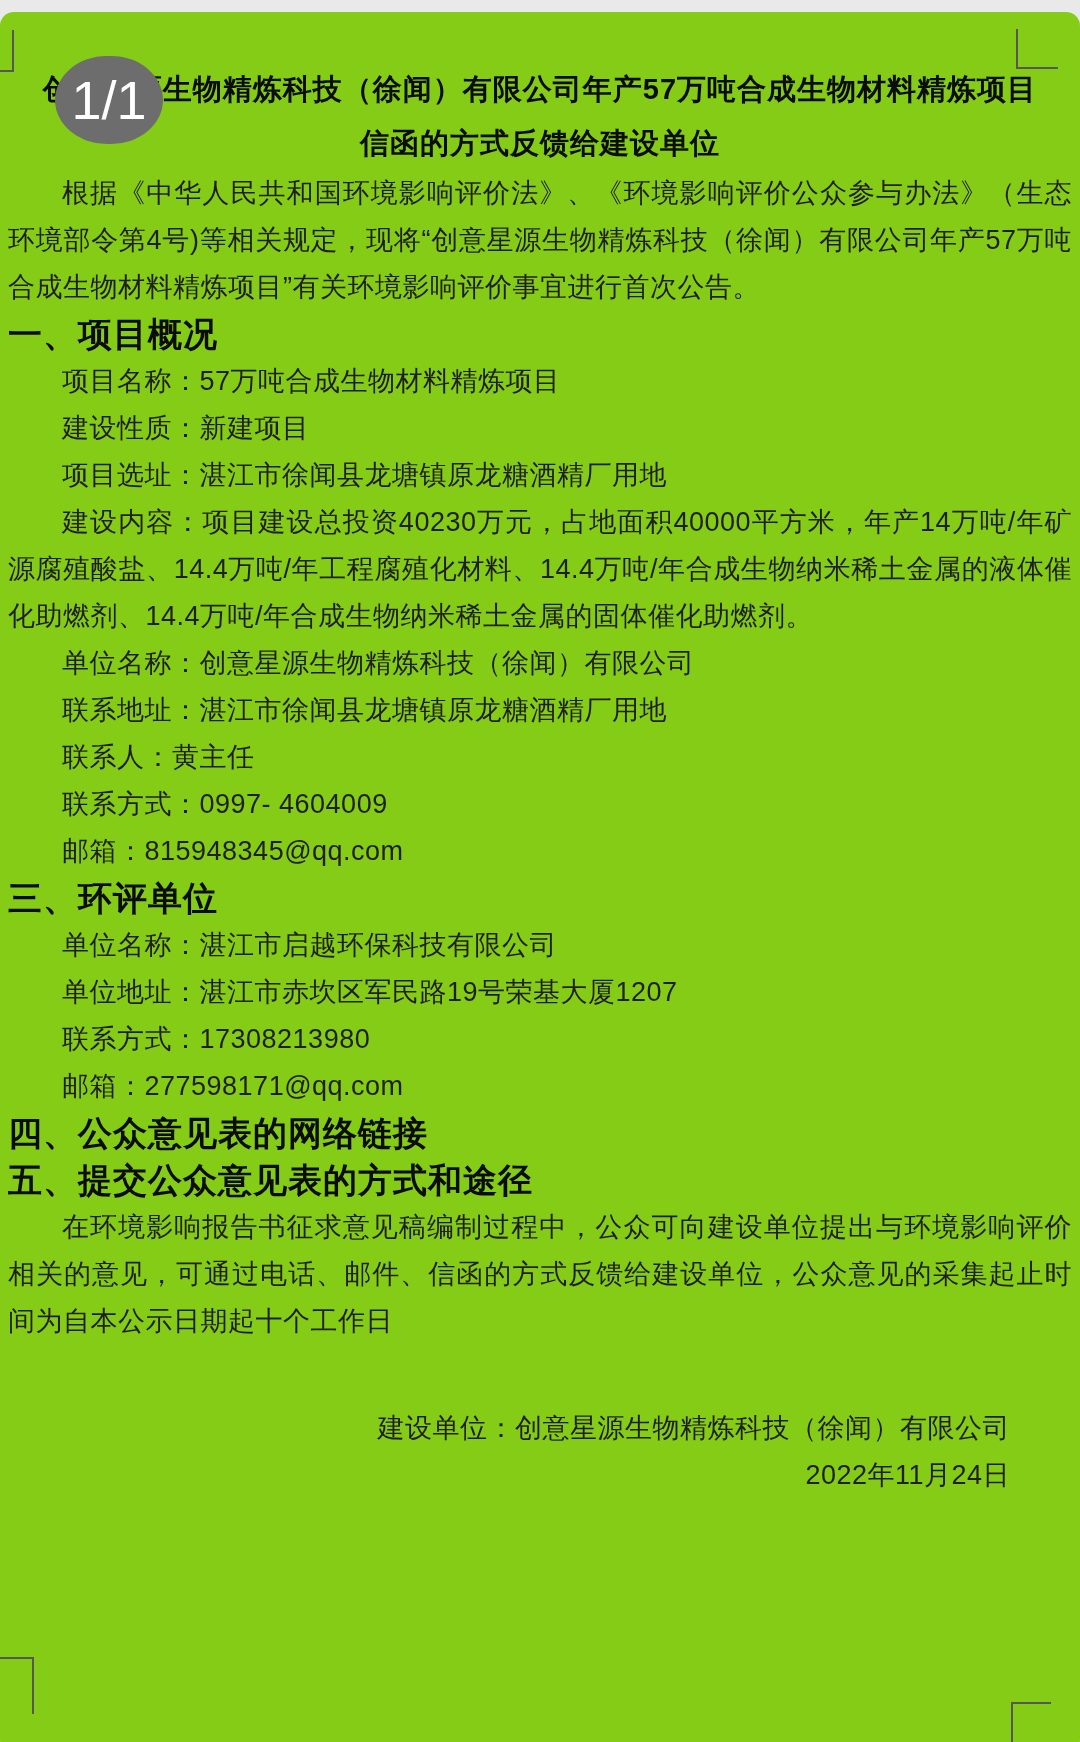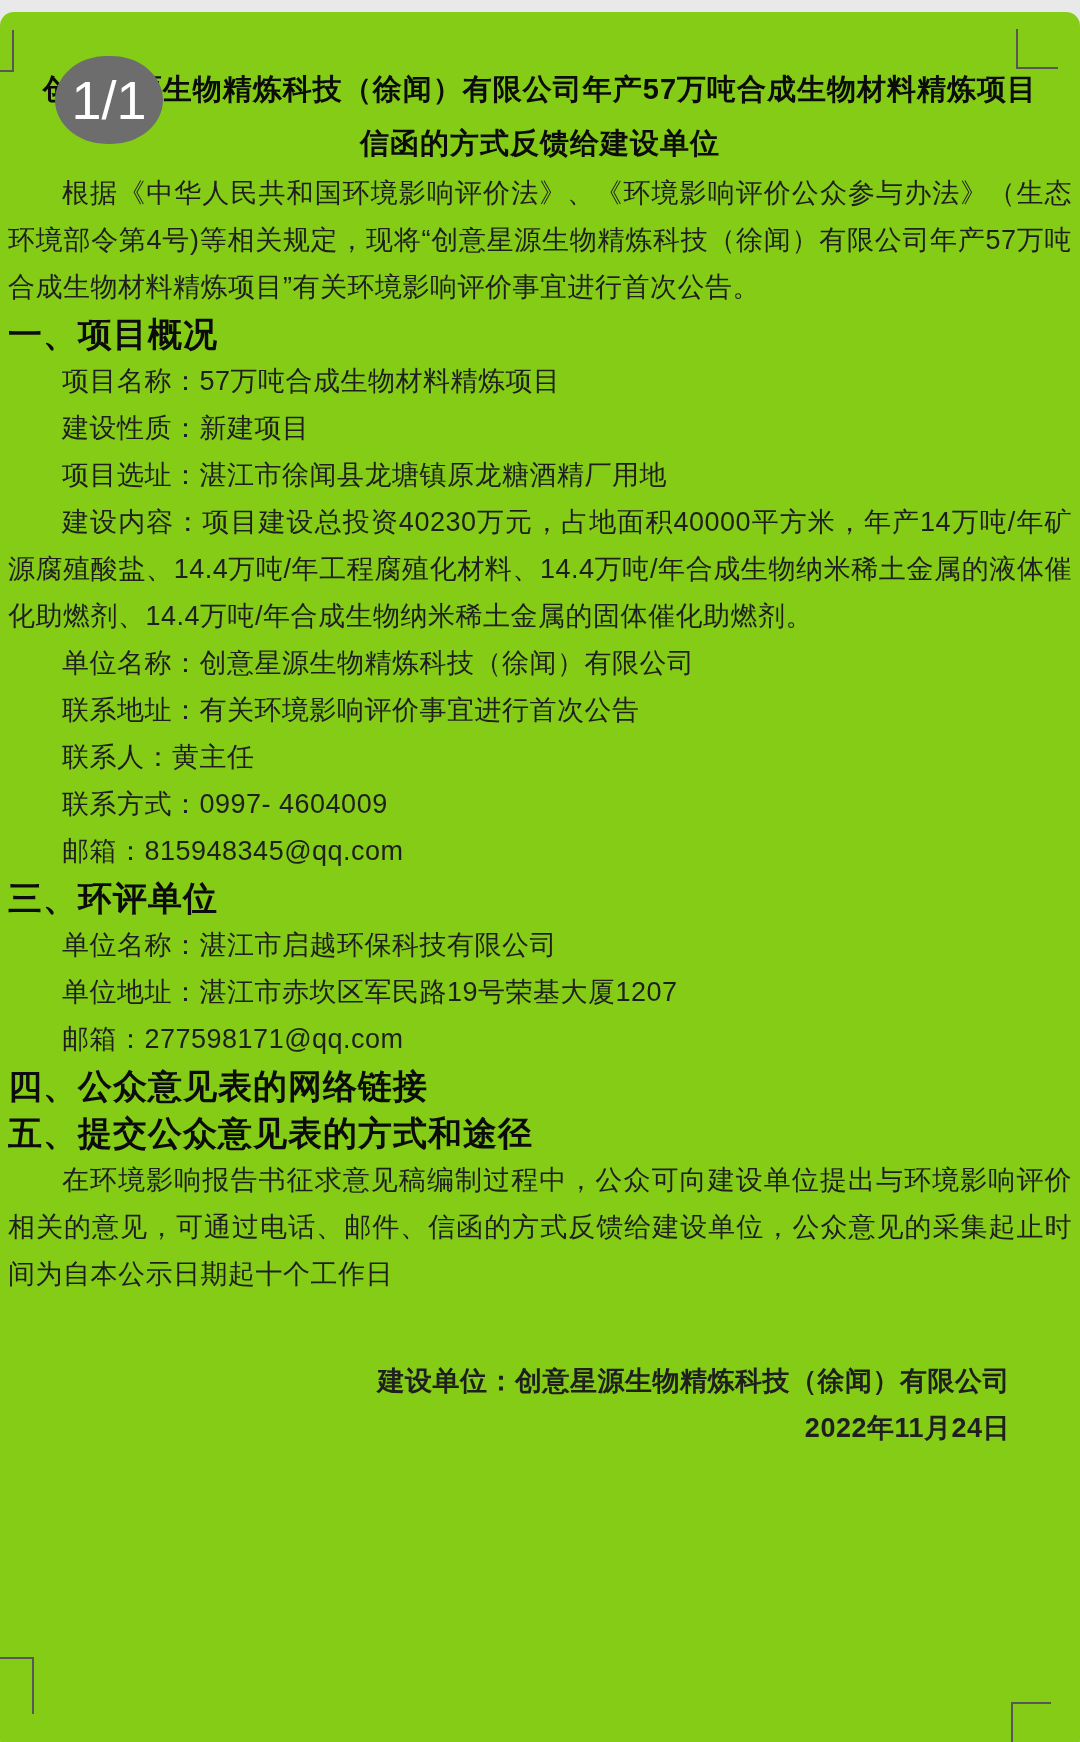--- a/index.html
+++ b/index.html
@@ -50,21 +50,20 @@
     letter-spacing: 1px;
     color: #0c0c0c;
   }
   .url {
     letter-spacing: 0;
   }
   .footer {
     margin-top: 60px;
     padding-right: 70px;
     text-align: right;
-    font-weight: bold;
   }
   .footer p {
     margin: 0;
     font-size: 27px;
     line-height: 47px;
     letter-spacing: 0.5px;
     color: #1f1f1f;
   }
   
   .badge {
@@ -134,28 +133,29 @@
 
     <p class="para">根据《中华人民共和国环境影响评价法》、《环境影响评价公众参与办法》（生态环境部令第4号)等相关规定，现将“创意星源生物精炼科技（徐闻）有限公司年产57万吨合成生物材料精炼项目”有关环境影响评价事宜进行首次公告。</p>
 
     <p class="heading">一、项目概况</p>
     <p class="para">项目名称：57万吨合成生物材料精炼项目</p>
     <p class="para">建设性质：新建项目</p>
     <p class="para">项目选址：湛江市徐闻县龙塘镇原龙糖酒精厂用地</p>
     <p class="para">建设内容：项目建设总投资40230万元，占地面积40000平方米，年产14万吨/年矿源腐殖酸盐、14.4万吨/年工程腐殖化材料、14.4万吨/年合成生物纳米稀土金属的液体催化助燃剂、14.4万吨/年合成生物纳米稀土金属的固体催化助燃剂。</p>
 
     <p class="para">单位名称：创意星源生物精炼科技（徐闻）有限公司</p>
-    <p class="para">联系地址：有关环境影响评价事宜进行首次公告</p>
+    <p class="para">联系地址：湛江市徐闻县龙塘镇原龙糖酒精厂用地</p>
     <p class="para">联系人：黄主任</p>
     <p class="para">联系方式：0997- 4604009</p>
     <p class="para">邮箱：815948345@qq.com</p>
 
     <p class="heading">三、环评单位</p>
     <p class="para">单位名称：湛江市启越环保科技有限公司</p>
     <p class="para">单位地址：湛江市赤坎区军民路19号荣基大厦1207</p>
+    <p class="para">联系方式：17308213980</p>
     <p class="para">邮箱：277598171@qq.com</p>
 
     <p class="heading">四、公众意见表的网络链接</p>
 
     <p class="heading">五、提交公众意见表的方式和途径</p>
     <p class="para">在环境影响报告书征求意见稿编制过程中，公众可向建设单位提出与环境影响评价相关的意见，可通过电话、邮件、信函的方式反馈给建设单位，公众意见的采集起止时间为自本公示日期起十个工作日</p>
 
   </div>
 
   <div class="footer">

